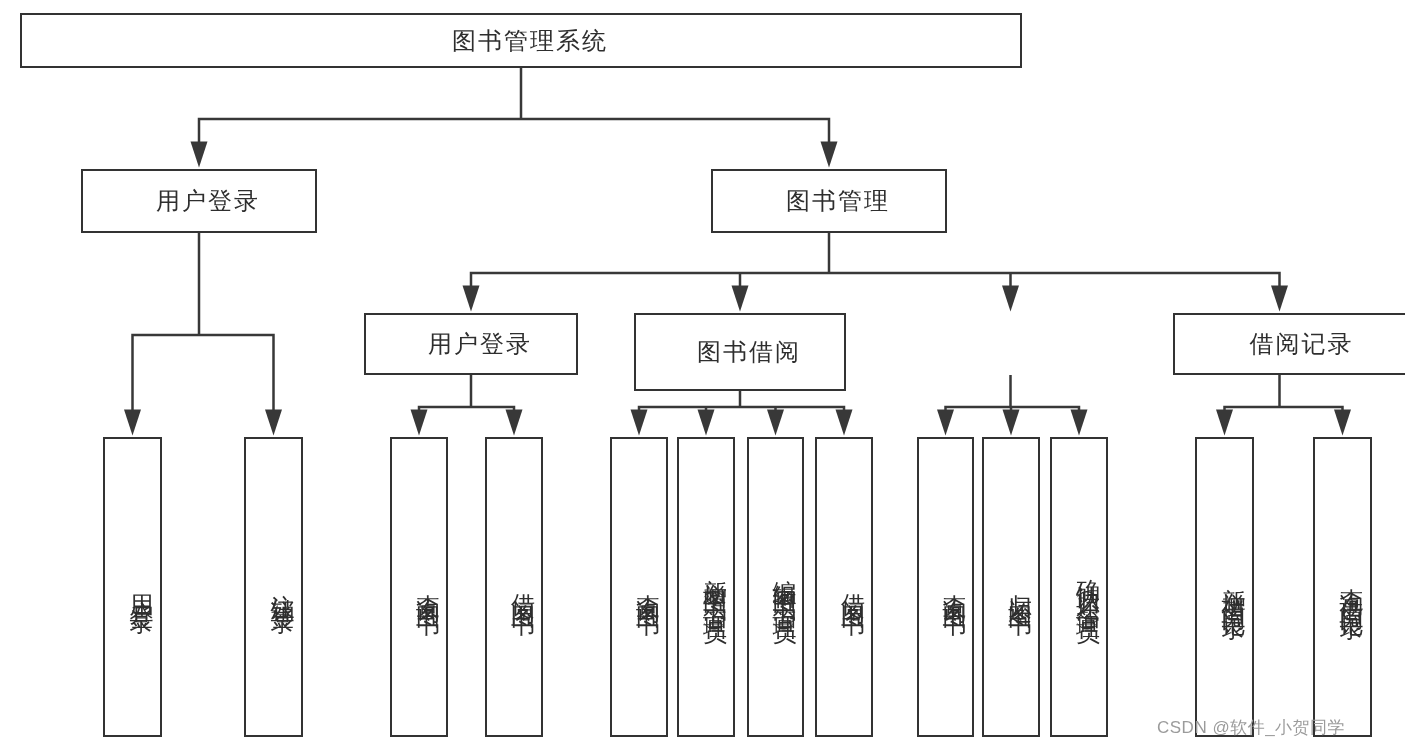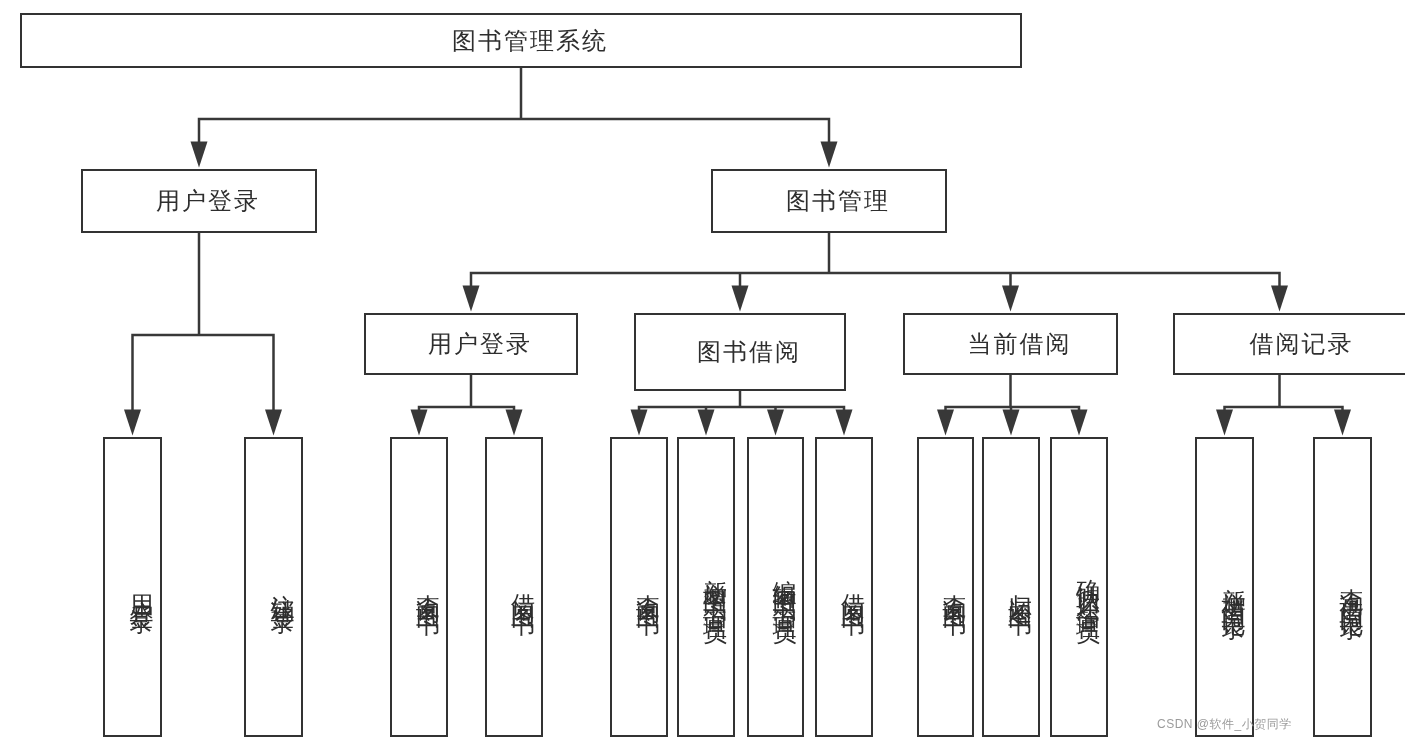--- a/index.html
+++ b/index.html
@@ -33,21 +33,21 @@
     text-orientation:mixed;
     font-size:24px;
     letter-spacing:6px;
     color:#2e2e2e;
     line-height:1;
   }
   .watermark{
     position:absolute;
     left:1157px;top:716px;
     width:240px;
-    font-size:12px;
+    font-size:17px;
     letter-spacing:0.5px;
     color:#9b9b9b;
     white-space:nowrap;
     z-index:5;
   }
 </style>
 </head>
 <body>
 
 <div class="stage">
@@ -112,23 +112,20 @@
   <div class="node h" style="left:711px;top:169px;width:236px;height:64px;text-align:right;">
     <span>图书管理</span>
   </div>
 
   <div class="node h" style="left:364px;top:313px;width:214px;height:62px;">
     <span>用户登录</span>
   </div>
   <div class="node h" style="left:634px;top:313px;width:212px;height:78px;">
     <span>图书借阅</span>
   </div>
-  <div class="node h" style="left:903px;top:313px;width:215px;height:62px;">
-    <span>当前借阅</span>
-  </div>
   <div class="node h" style="left:1173px;top:313px;width:239px;height:62px;">
     <span>借阅记录</span>
   </div>
 
   <div class="node v" style="left:103px;top:437px;width:59px;height:300px;">
     <span>用户登录</span>
   </div>
   <div class="node v" style="left:244px;top:437px;width:59px;height:300px;">
     <span>注销登录</span>
   </div>

